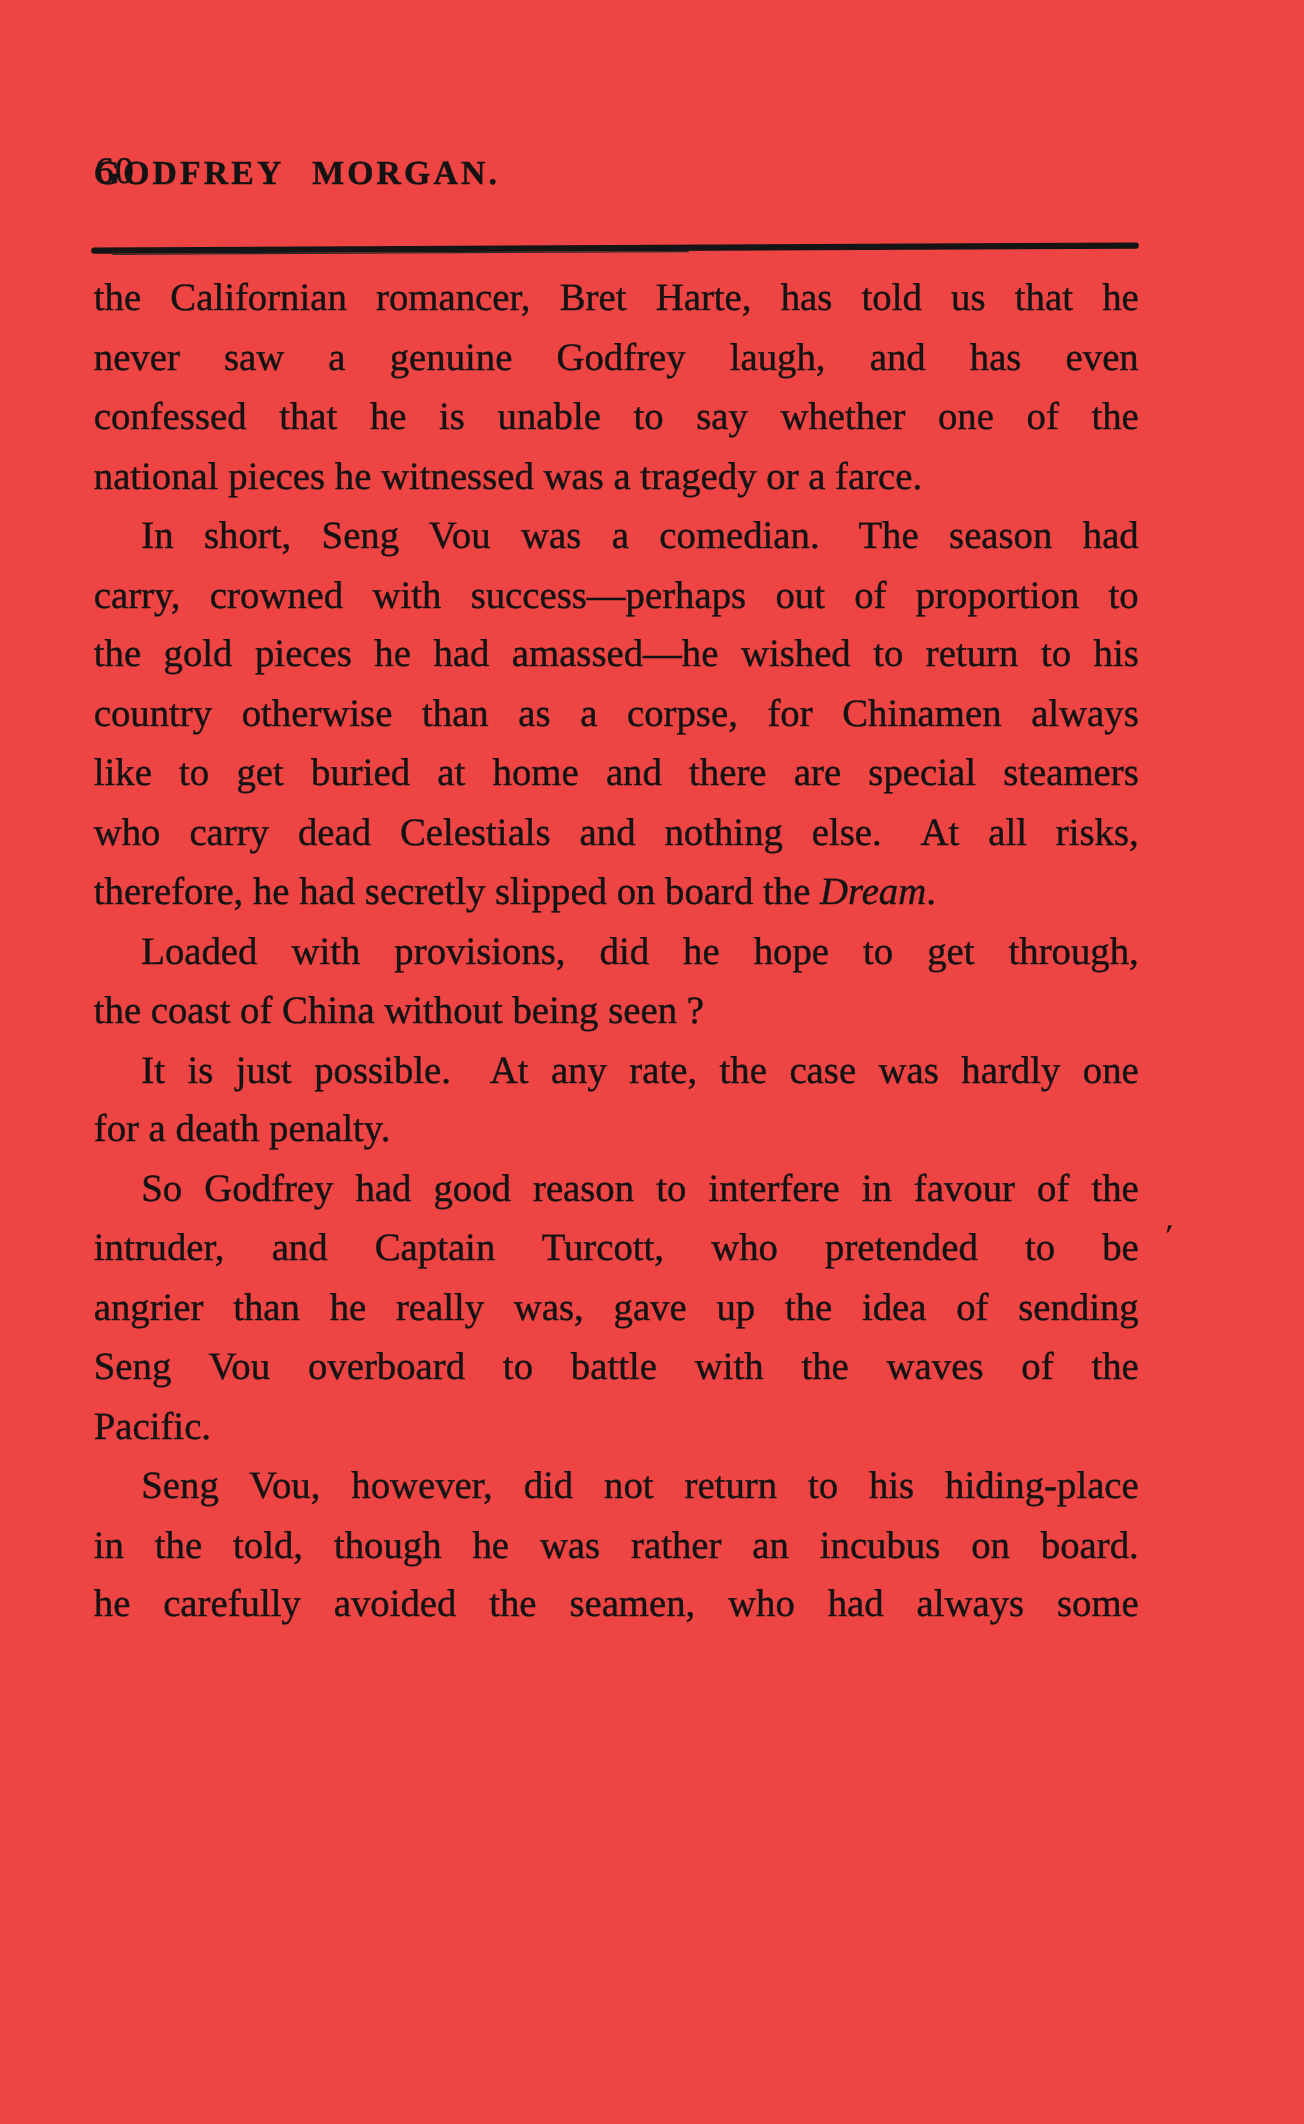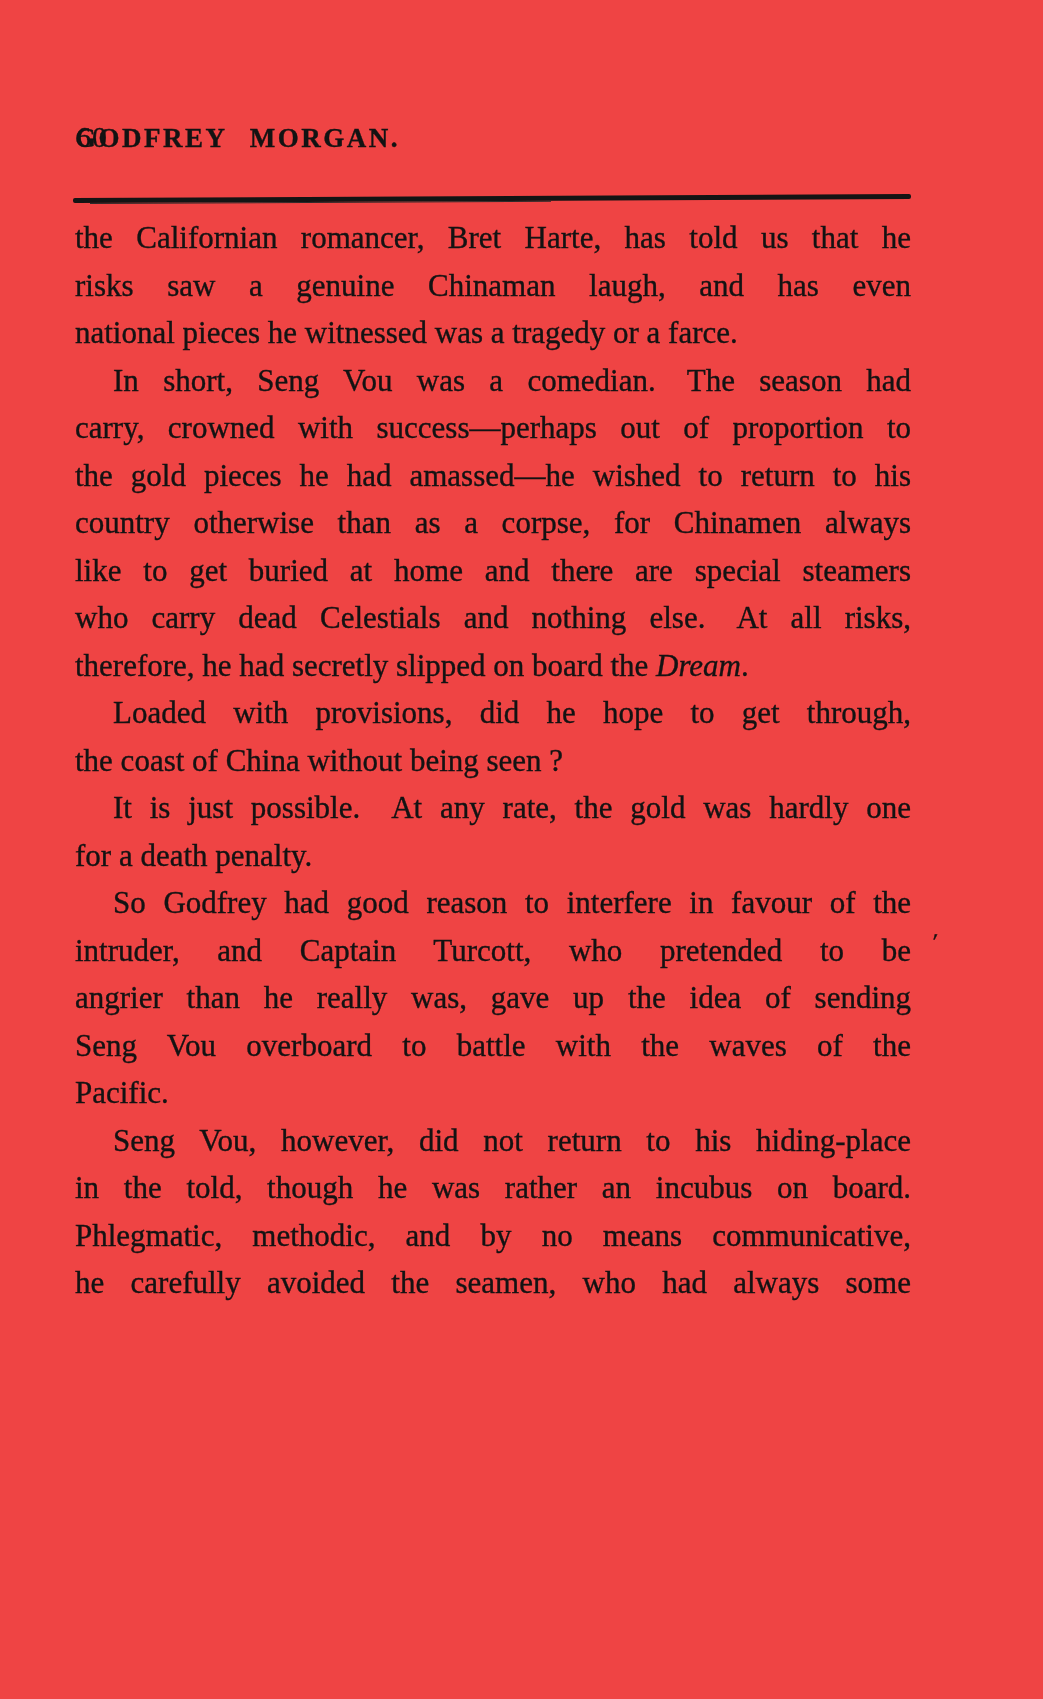--- a/index.html
+++ b/index.html
@@ -52,47 +52,47 @@
 </head>
 <body>
 
 <div class="page">
   <div class="pagenum">60</div>
   <div class="htitle">GODFREY MORGAN.</div>
   <div class="rule"></div>
   <div class="bodytext">
       <div class="para">
         <div class="line just"><span>the Californian romancer, Bret Harte, has told us that he</span></div>
-        <div class="line just"><span>risks saw a genuine Chinaman laugh, and has even</span></div>
+        <div class="line just"><span>never saw a genuine Godfrey laugh, and has even</span></div>
+        <div class="line just"><span>confessed that he is unable to say whether one of the</span></div>
         <div class="line no-just"><span>national pieces he witnessed was a tragedy or a farce.</span></div>
       </div>
       <div class="para">
         <div class="line just indent"><span>In short, Seng Vou was a comedian. The season had</span></div>
         <div class="line just"><span>carry, crowned with success—perhaps out of proportion to</span></div>
         <div class="line just"><span>the gold pieces he had amassed—he wished to return to his</span></div>
         <div class="line just"><span>country otherwise than as a corpse, for Chinamen always</span></div>
         <div class="line just"><span>like to get buried at home and there are special steamers</span></div>
         <div class="line just"><span>who carry dead Celestials and nothing else. At all risks,</span></div>
         <div class="line no-just"><span>therefore, he had secretly slipped on board the </span><span class="it">Dream</span><span>.</span></div>
       </div>
       <div class="para">
         <div class="line just indent"><span>Loaded with provisions, did he hope to get through,</span></div>
         <div class="line no-just"><span>the coast of China without being seen ?</span></div>
       </div>
       <div class="para">
-        <div class="line just indent"><span>It is just possible. At any rate, the gold was hardly one</span></div>
+        <div class="line just indent"><span>It is just possible. At any rate, the case was hardly one</span></div>
         <div class="line no-just"><span>for a death penalty.</span></div>
       </div>
       <div class="para">
         <div class="line just indent"><span>So Godfrey had good reason to interfere in favour of the</span></div>
         <div class="line just"><span>intruder, and Captain Turcott, who pretended to be</span><span class="stray">′</span></div>
         <div class="line just"><span>angrier than he really was, gave up the idea of sending</span></div>
         <div class="line just"><span>Seng Vou overboard to battle with the waves of the</span></div>
         <div class="line no-just"><span>Pacific.</span></div>
       </div>
       <div class="para">
         <div class="line just indent"><span>Seng Vou, however, did not return to his hiding-place</span></div>
         <div class="line just"><span>in the told, though he was rather an incubus on board.</span></div>
-        <div class="line just"><span>Phlegmatic, methodic, and by no means communicative,</span></div>
         <div class="line just"><span>he carefully avoided the seamen, who had always some</span></div>
       </div>
     </div>
 </div>
 
 </body></html>

